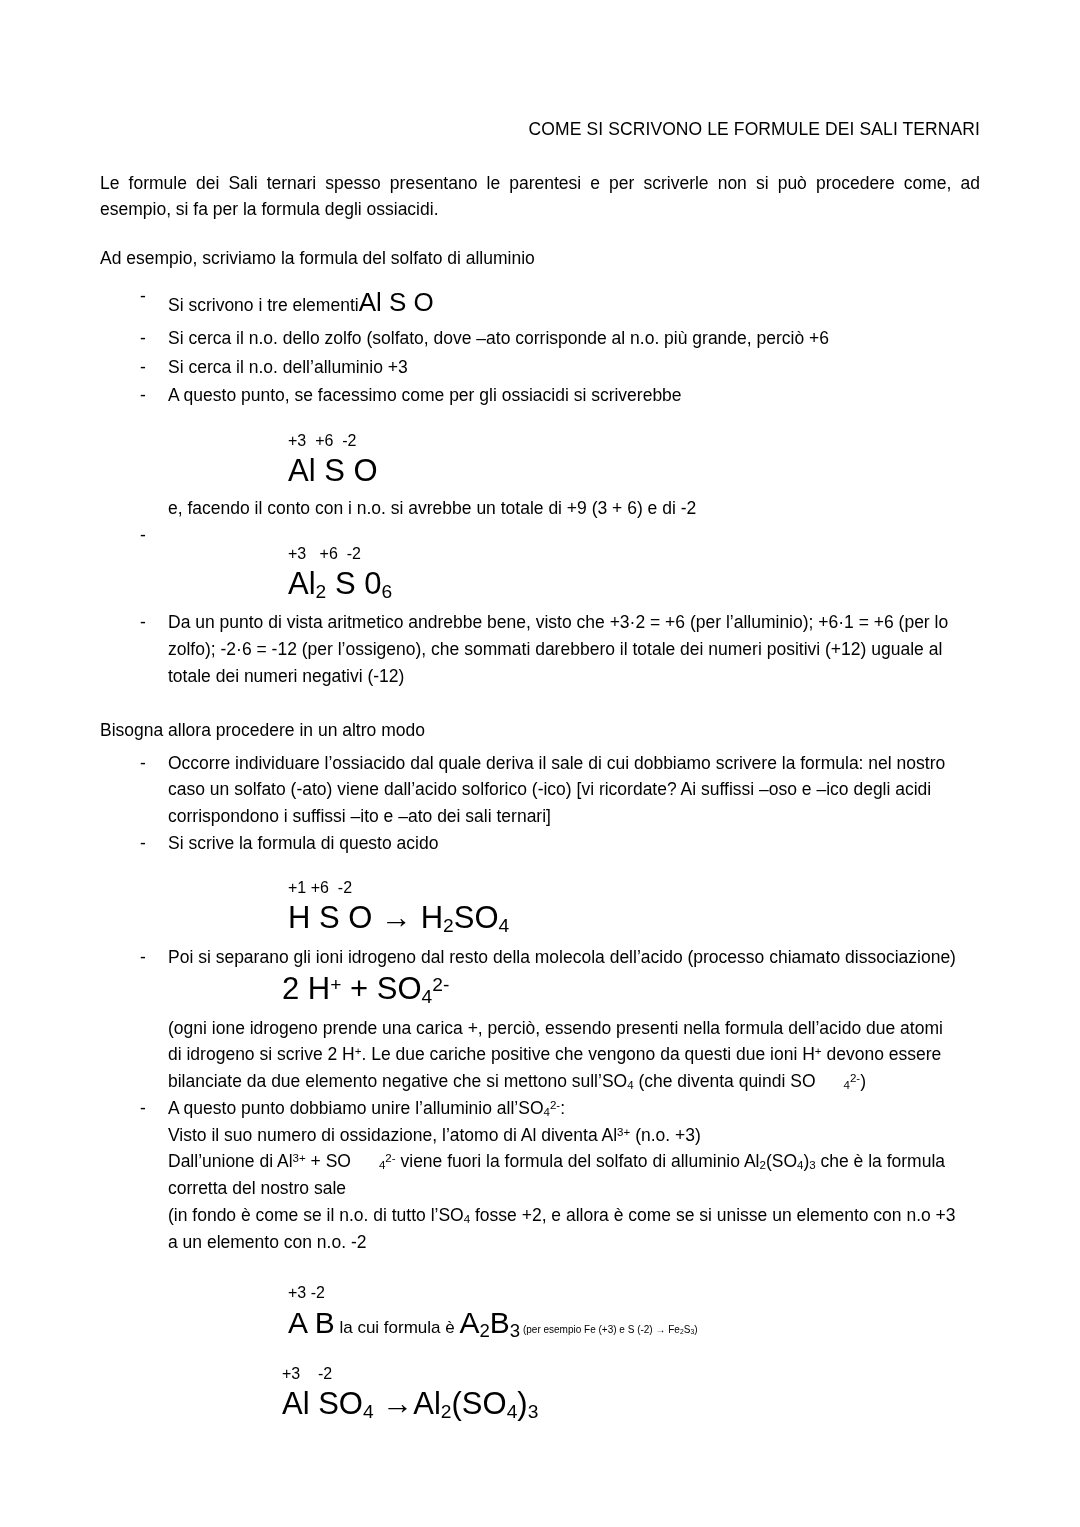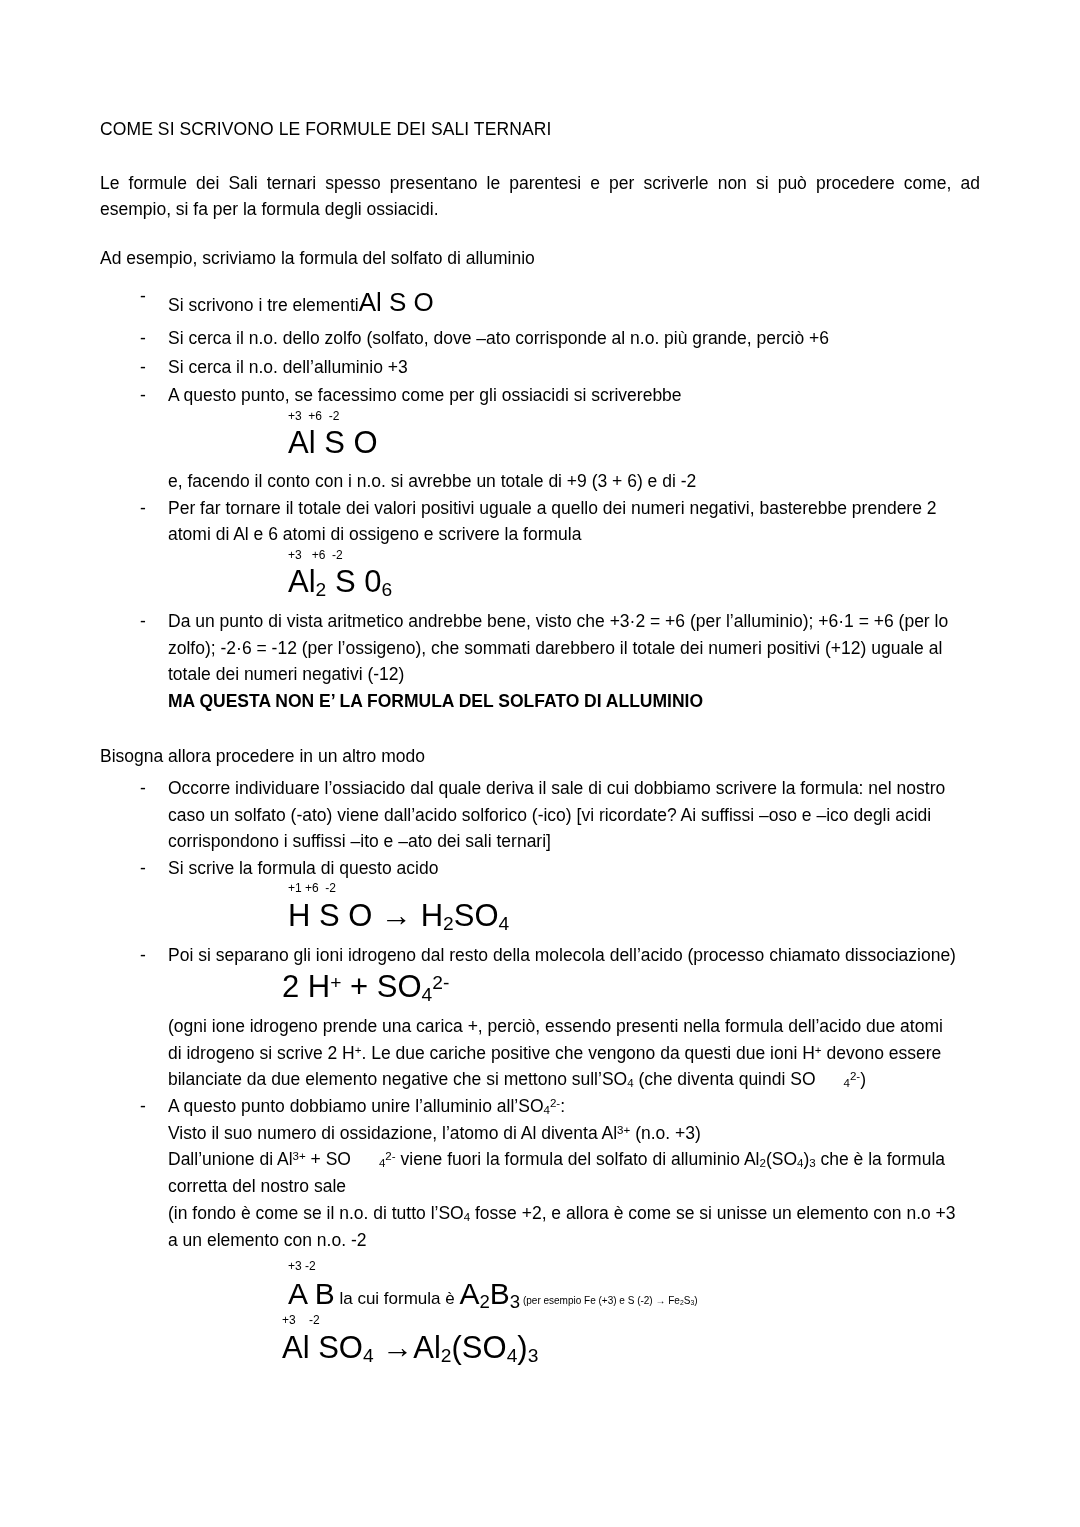--- a/index.html
+++ b/index.html
@@ -19,21 +19,21 @@
   }
   .content {
     position: absolute;
     left: 100px;
     top: 118px;
     width: 880px;
   }
 
   
   .doc-title {
-    text-align: left;
+    text-align: right;
     font-size: 17.5px;
     line-height: 1.35;
     margin: 0 0 28px 0;
     letter-spacing: .1px;
   }
   .para {
     font-size: 17.5px;
     line-height: 1.52;
     margin: 0 0 6px 0;
   }
@@ -71,23 +71,24 @@
     padding-left: 68px;
     font-size: 17.5px;
     line-height: 1.52;
     font-weight: bold;
   }
 
   
   .fblock { padding-left: 188px; }
   .fblock.ind2 { padding-left: 182px; }
   .ox-row {
-    font-size: 12px;
+    font-size: 16px;
     line-height: 1.3;
     white-space: pre;
+    margin-top: 22px;
   }
   .formula {
     font-size: 31px;
     line-height: 1.22;
     white-space: pre;
     font-weight: 400;
   }
   .formula sub {
     font-size: 0.62em;
     vertical-align: -0.22em;
@@ -181,39 +182,37 @@
       <div class="formula">Al S O</div>
     </div>
 
     <div class="spacer-sm"></div>
 
     <div class="sub-line">e, facendo il conto con i n.o. si avrebbe un totale di +9 (3 + 6) e di -2</div>
 
     <ul class="blist">
       <li class="bitem tight">
         <span class="dash">-</span>
-        <span>Per far tornare il totale dei valori positivi uguale a quello dei numeri negativi, basterebbe prendere 2 atomi di Al e 6 atomi di ossigeno e scrivere la formula</span>
       </li>
     </ul>
 
     <div class="fblock">
       <div class="ox-row">+3   +6  -2</div>
       <div class="formula"><span>Al</span><sub>2</sub><span> S 0</span><sub>6</sub></div>
     </div>
 
     <div class="spacer-sm"></div>
 
     <ul class="blist">
       <li class="bitem tight">
         <span class="dash">-</span>
         <span>Da un punto di vista aritmetico andrebbe bene, visto che +3·2 = +6 (per l’alluminio); +6·1 = +6 (per lo zolfo); -2·6 = -12 (per l’ossigeno), che sommati darebbero il totale dei numeri positivi (+12) uguale al totale dei numeri negativi (-12)</span>
       </li>
     </ul>
 
-    <div class="bold-line">MA QUESTA NON E’ LA FORMULA DEL SOLFATO DI ALLUMINIO</div>
 
     <div class="spacer-lg"></div>
 
     <p class="para">Bisogna allora procedere in un altro modo</p>
 
     <ul class="blist">
       <li class="bitem tight">
         <span class="dash">-</span>
         <span>Occorre individuare l’ossiacido dal quale deriva il sale di cui dobbiamo scrivere la formula: nel nostro caso un solfato (-ato) viene dall’acido solforico (-ico) [vi ricordate? Ai suffissi –oso e –ico degli acidi corrispondono i suffissi –ito e –ato dei sali ternari]</span>
       </li>

